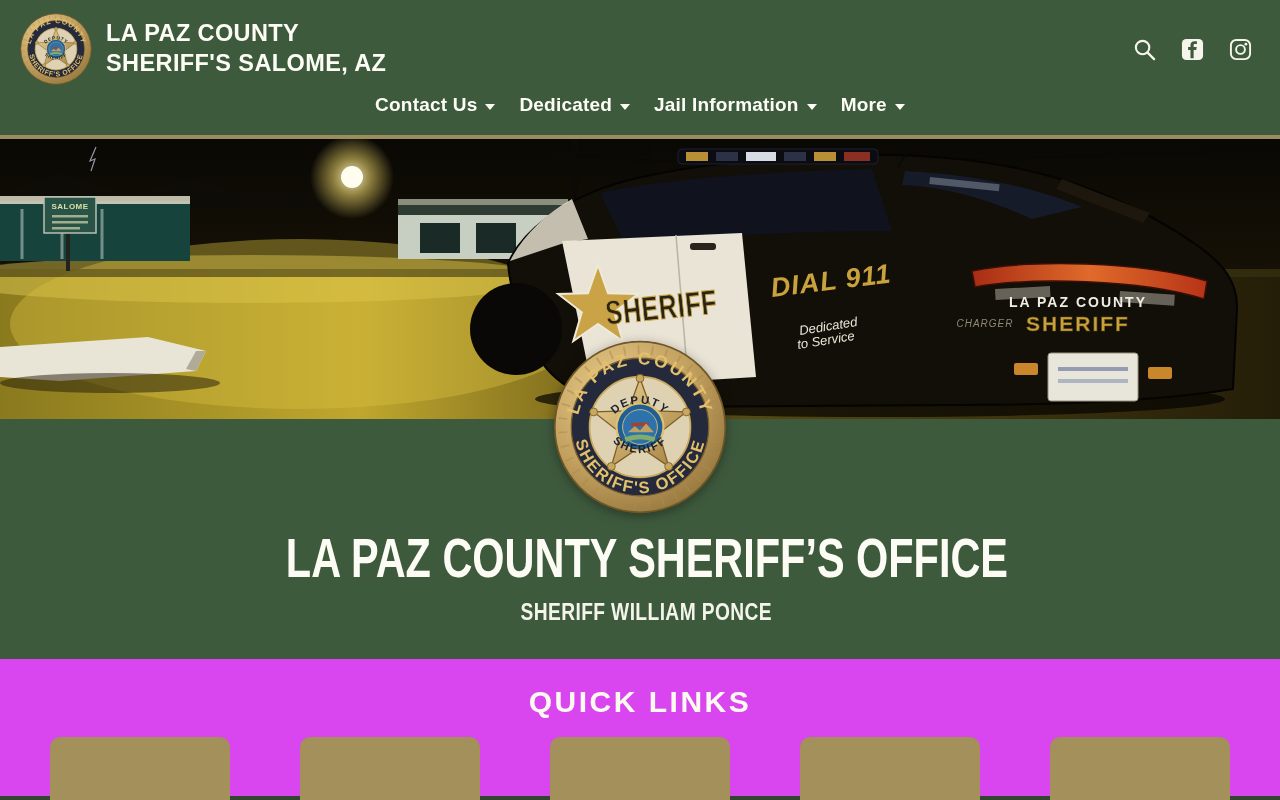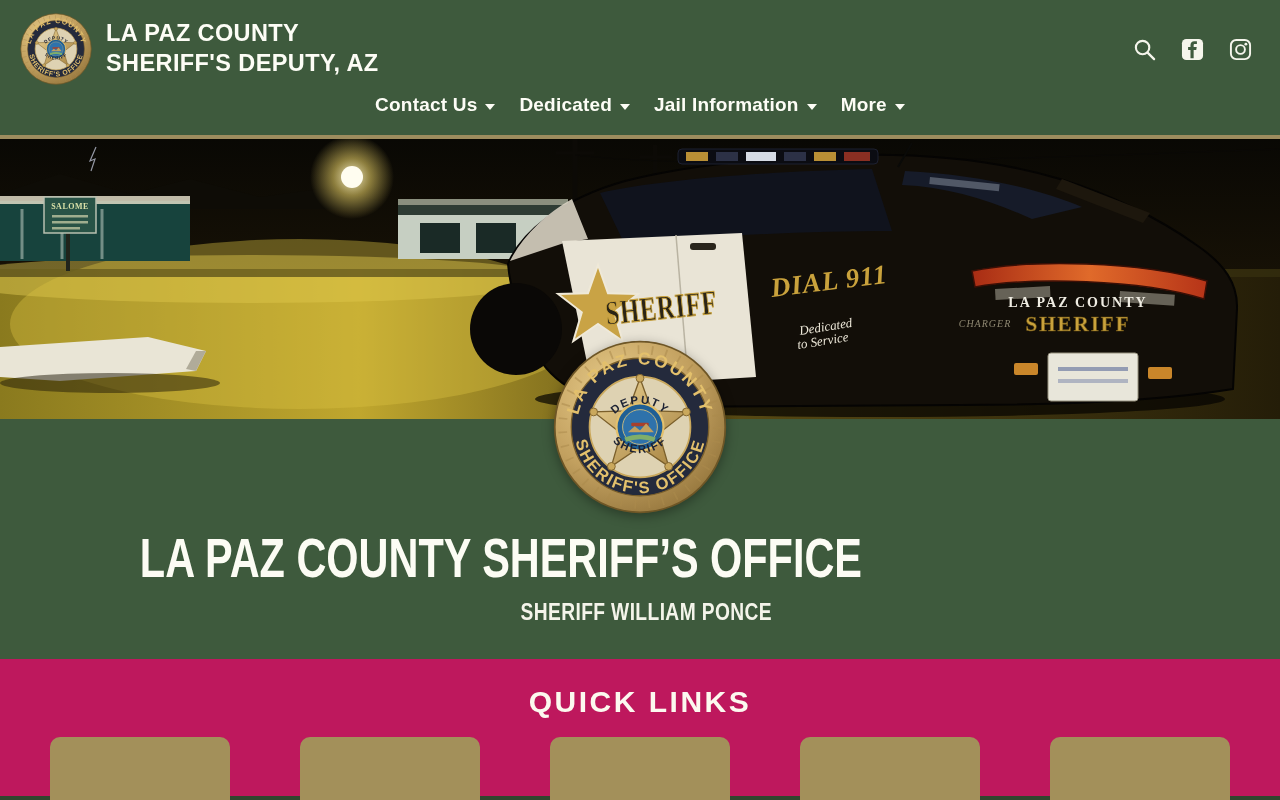--- a/index.html
+++ b/index.html
@@ -13,34 +13,34 @@
   .header { background:#3e5a3d; height:139px; border-bottom:4px solid #9d8c5e; }
   .header-top { display:flex; align-items:center; height:88px; padding:10px 28px 0 20px; }
   .logo { width:72px; height:74px; flex:none; cursor:pointer; }
   .brand { margin-left:14px; color:#fdfdf6; font-weight:800; font-size:23.5px; line-height:1.26; letter-spacing:.4px; }
   .header-icons { margin-left:auto; display:flex; align-items:center; gap:25px; }
   .hicon { width:23px; height:23px; display:block; cursor:pointer; }
   .nav { display:flex; justify-content:center; align-items:center; gap:24px; margin-top:6px; }
   .nav-item { display:flex; align-items:center; gap:8px; color:#fdfdf6; font-size:19px; font-weight:700; cursor:pointer; letter-spacing:.2px; }
   .caret { width:0; height:0; border-left:5px solid transparent; border-right:5px solid transparent; border-top:6px solid #fdfdf6; margin-top:3px; }
   
-  .hero { height:280px; position:relative; overflow:hidden; background:#737373;font-family:Liberation Serif, serif; }
+  .hero { height:280px; position:relative; overflow:hidden; background:#737373; }
   .hero svg { display:block; }
   
   .mid { background:#3e5a3d; height:240px; position:relative; }
   .badge-wrap { position:absolute; top:-79px; left:50%; transform:translateX(-50%); width:174px; height:174px;
                 filter:drop-shadow(0 3px 6px rgba(0,0,0,.35)); }
-  .main-title { margin:0; padding-top:106px; text-align:left;padding-left:13px; }
+  .main-title { margin:0; padding-top:106px; text-align:center;padding-left:13px; }
   .title-inner { display:inline-block; transform:scaleX(.74); transform-origin:center;
                  font-size:56px; font-weight:700; color:#fcfcf4; white-space:nowrap; }
   .subtitle { margin-top:8px; text-align:center;padding-left:13px; }
   .subtitle-inner { display:inline-block; transform:scaleX(.8); transform-origin:center;
                     font-size:24px; font-weight:700; color:#f4f4ea; white-space:nowrap; letter-spacing:.5px; }
   
-  .bottom { background:#be185d; height:137px; padding-top:26px; }
+  .bottom { background:#d946ef; height:137px; padding-top:26px; }
   .ql-heading { text-align:center; color:#fcf9ef; font-size:30px; font-weight:800; letter-spacing:2.5px; margin:0; }
   .cards { display:flex; justify-content:center; gap:70px; margin-top:18px; }
   .card { width:180px; height:110px; background:#a3905a; border-radius:10px; position:relative; overflow:hidden; cursor:pointer; flex:none; }
 </style>
 </head>
 <body>
 
 <svg width="0" height="0" style="position:absolute" aria-hidden="true">
   <defs>
     <radialGradient id="goldGrad" cx="35%" cy="30%" r="85%">
@@ -88,21 +88,21 @@
   </defs>
 </svg>
 
 <header class="header">
   <div class="header-top">
     <svg class="logo" viewBox="0 0 200 200">
       <use href="#lpc-badge"></use>
     </svg>
     <div class="brand">
       <div>LA PAZ COUNTY</div>
-      <div>SHERIFF'S DEPUTY, AZ</div>
+      <div>SHERIFF'S SALOME, AZ</div>
     </div>
     <div class="header-icons">
       <svg class="hicon" viewBox="0 0 24 24">
         <circle cx="10" cy="10" r="7" fill="none" stroke="#f5f5ec" stroke-width="2.2"></circle>
         <line x1="15.2" y1="15.2" x2="22" y2="22" stroke="#f5f5ec" stroke-width="2.4" stroke-linecap="round"></line>
       </svg>
       <svg class="hicon" viewBox="0 0 24 24">
         <rect x="1" y="1" width="22" height="22" rx="4.5" fill="#f5f5ec"></rect>
         <path d="M16.6 6.2h-2.3c-.6 0-1.1.5-1.1 1.1v2.2h3.2l-.5 3.1h-2.7V21h-3.3v-8.4H7.4V9.5h2.5V7.3c0-2.2 1.6-3.8 3.8-3.8h2.9z" fill="#3e5a3d"></path>
       </svg>

